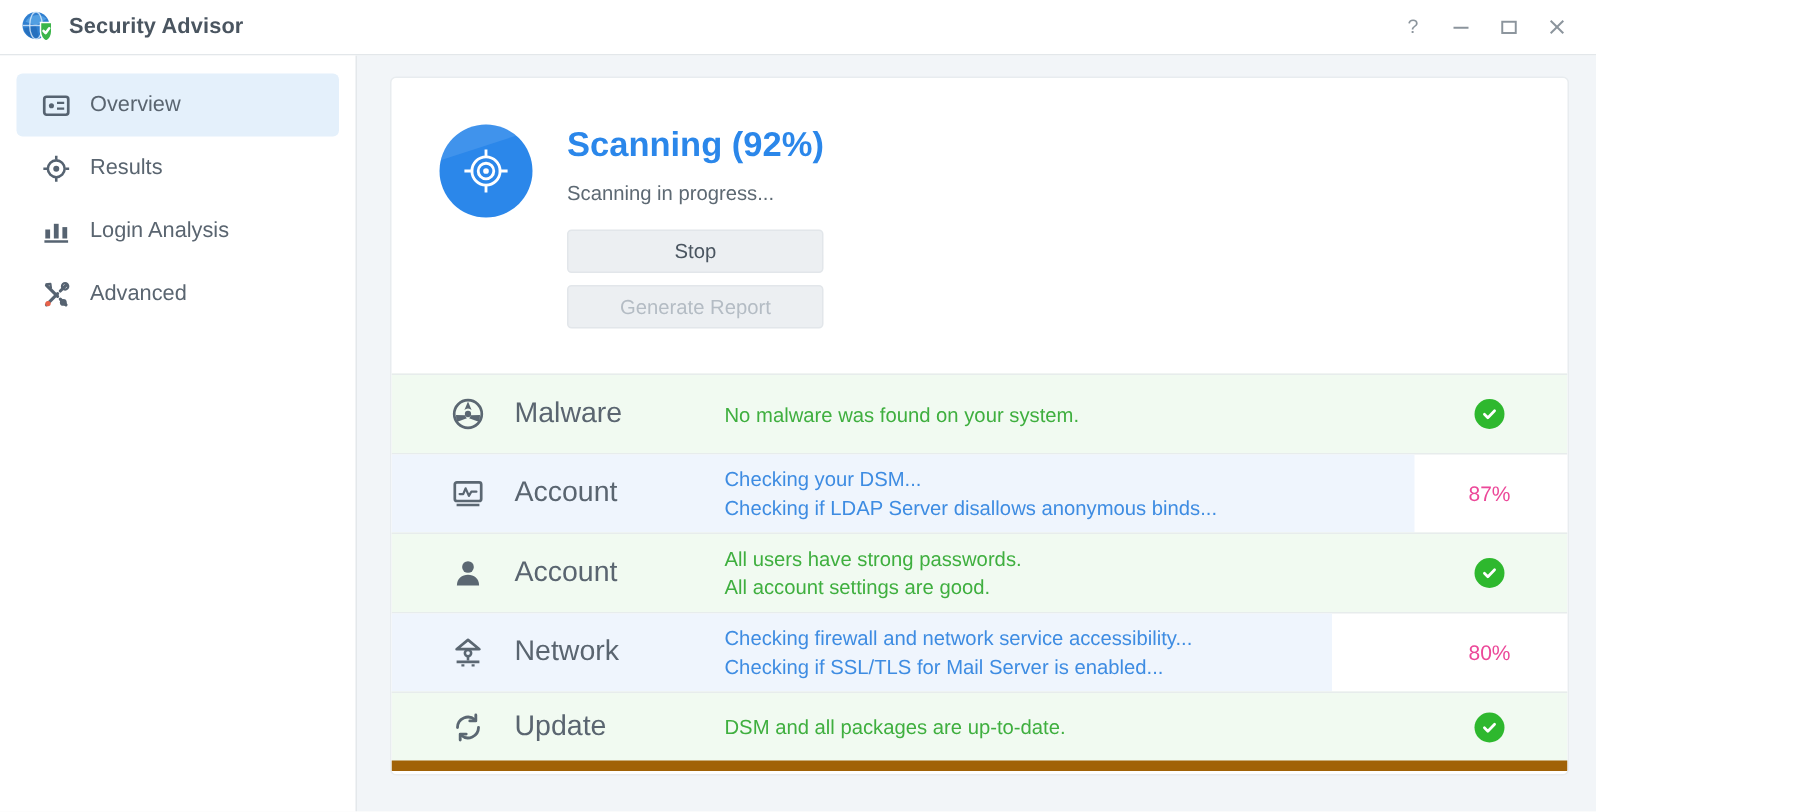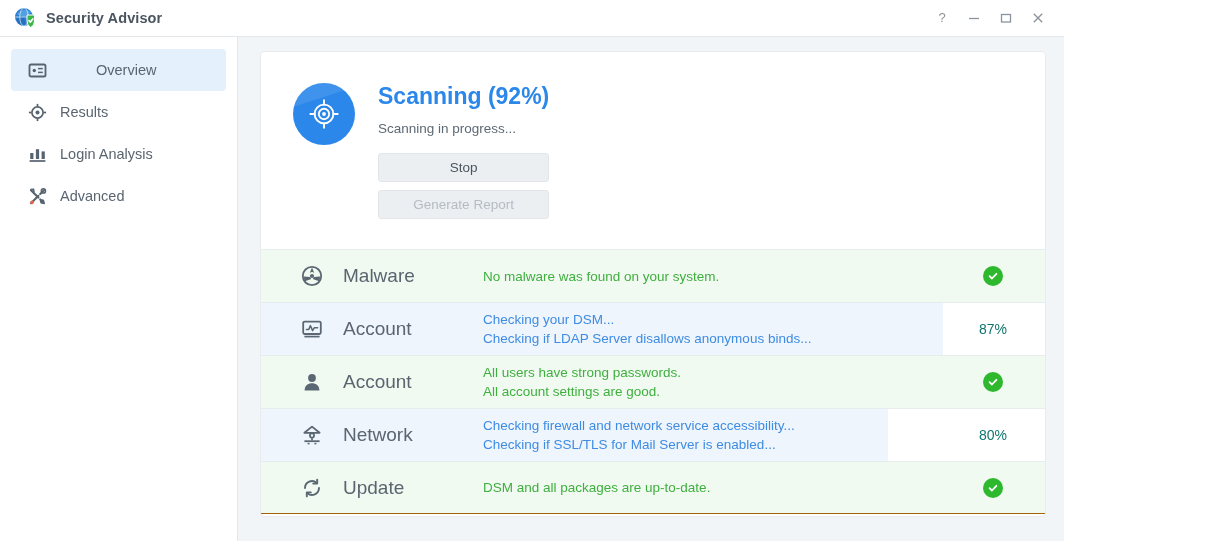--- a/index.html
+++ b/index.html
@@ -85,21 +85,20 @@
     height: 42px;
     margin: 0 11px 0 11px;
     padding-left: 16px;
     border-radius: 4px;
     color: #5a6570;
     font-size: 14.5px;
     box-sizing: border-box;
   }
   .nav-item.active {
     background: #e4f0fb;
-    gap: 36px;
   }
   .nav-icon {
     width: 20px;
     height: 20px;
     margin-right: 13px;
     flex: 0 0 auto;
     display: flex;
     align-items: center;
     justify-content: center;
     color: #566371;
@@ -191,21 +190,21 @@
     margin-top: 30px;
   }
   .row {
     position: relative;
     display: flex;
     align-items: center;
     height: 53px;
     border-top: 1px solid #e7ecec;
     box-sizing: border-box;
   }
-  .row:last-child { border-bottom: 1px solid #a16207; }
+  .row:last-child { border-bottom: 7px solid #a16207; }
   .row.ok { background: #f1faf1; }
   .row.progress { background: #ffffff; }
   .row .fill {
     position: absolute;
     left: 0; top: 0; bottom: 0;
     background: #eff5fd;
   }
   .row-inner {
     position: relative;
     display: flex;
@@ -247,21 +246,21 @@
   .row-status {
     width: 96px;
     flex: 0 0 auto;
     display: flex;
     align-items: center;
     justify-content: center;
     padding-right: 4px;
   }
   .pct {
     font-size: 14px;
-    color: #0f766e;
+    color: #ec4899;
   }
   .check {
     width: 20px;
     height: 20px;
     border-radius: 50%;
     background: #2eb82e;
     display: flex;
     align-items: center;
     justify-content: center;
   }

